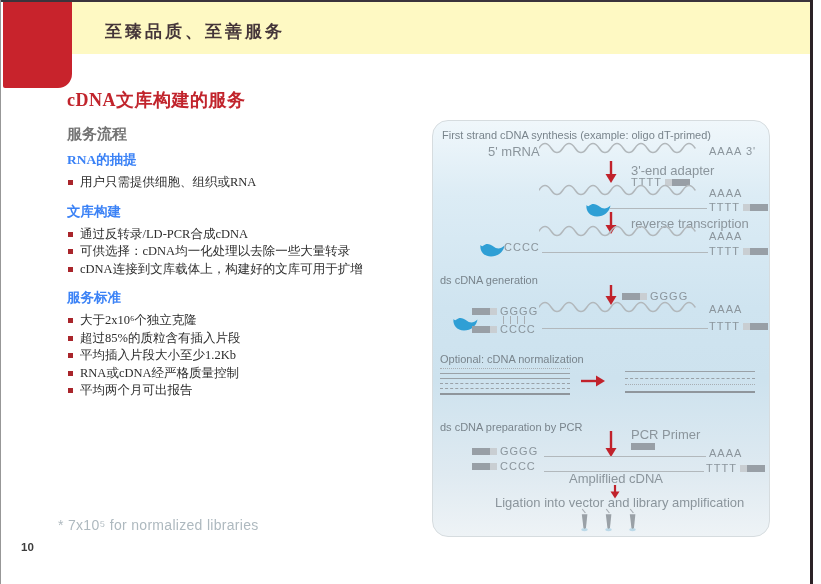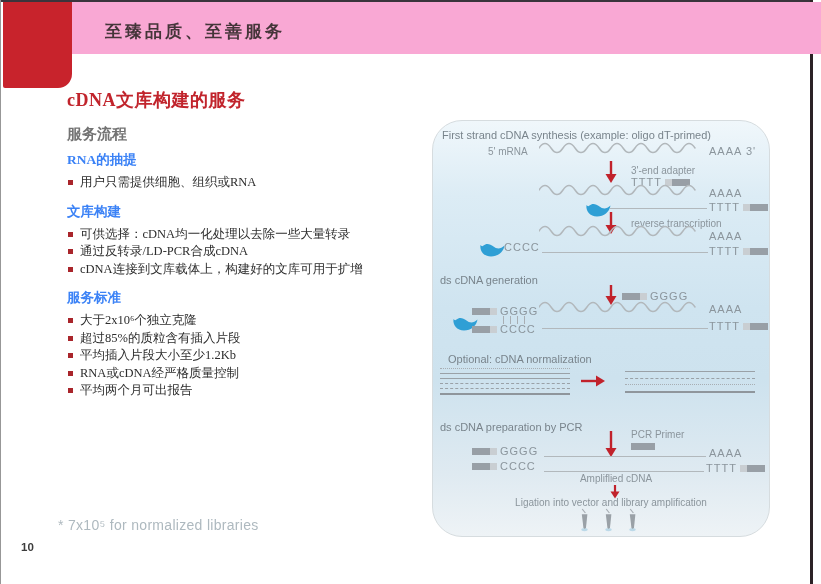--- a/index.html
+++ b/index.html
@@ -6,44 +6,44 @@
   .stage { position:relative; width:821px; height:584px; background:#ffffff; overflow:hidden;
            font-family:"Liberation Sans","DejaVu Sans",sans-serif; }
 
   
   .border-top   { position:absolute; top:0; left:0; width:813px; height:2px; background:#3b343c; }
   .border-right { position:absolute; top:0; left:810px; width:3px; height:584px; background:#2c2226; }
   .border-left  { position:absolute; top:0; left:0; width:1px; height:584px; background:#979797; }
 
   .logo-block { position:absolute; left:3px; top:2px; width:69px; height:86px;
                 background:#c8232c; border-radius:0 0 14px 2px; }
-  .header-band { position:absolute; left:72px; top:2px; width:738px; height:52px; background:#f9a8d4;padding-left:12px; }
+  .header-band { position:absolute; left:72px; top:2px; width:738px; height:52px; background:#fef9c3; }
   .slogan { position:absolute; left:33px; top:18px; font-family:"Liberation Serif","DejaVu Serif",serif;
             font-size:17px; font-weight:700; letter-spacing:3px; color:#443539; }
 
   
   .content { position:absolute; left:67px; top:88px; width:365px;
              font-family:"Liberation Serif","DejaVu Serif",serif; }
   .doc-title { font-size:18px; font-weight:700; color:#c1242c; margin:0 0 13px 0; letter-spacing:0.5px; }
   .h-process { font-size:15px; font-weight:700; color:#737373; margin:0 0 7px 0; }
   .group-heading { font-size:13.5px; font-weight:700; color:#3b82f6; margin:11px 0 5px 0; }
   .bullet { display:flex; font-size:12.5px; color:#2d2d2d; line-height:17.5px; }
   .bullet .sq { width:5px; height:5px; background:#a9252b; margin:6px 7px 0 1px; flex:none; }
 
   .footnote { position:absolute; left:58px; top:517px; font-size:14px; color:#aeb9bf; letter-spacing:0.3px; }
   .page-number { position:absolute; left:21px; top:541px; font-size:11.5px; font-weight:700; color:#3c3c3c; }
 
   
   .panel { position:absolute; left:432px; top:120px; width:336px; height:415px;
-           border:1px solid #d6dcdf; border-radius:30px;
+           border:1px solid #d6dcdf; border-radius:16px;
            background:linear-gradient(180deg,#f0f7fb 0%,#dcecf5 18%,#cfe4f0 45%,#cde2ee 62%,#dfeaf1 85%,#eef3f6 100%); }
   .panel * { box-sizing:border-box; }
   .abs { position:absolute; }
   .d-title { font-size:11px; color:#79848c; line-height:12px; white-space:nowrap; }
-  .d-label { font-size:10px; color:#8b959c; line-height:12px; white-space:nowrap; }
+  .d-label { font-size:13px; color:#8b959c; line-height:12px; white-space:nowrap; }
   .d-seq   { font-size:11px; color:#8b959c; letter-spacing:1px; line-height:11px; white-space:nowrap; }
   .hline { border-top:1.5px solid #b2b8bc; height:0; }
   .seq-row { display:flex; align-items:center; gap:3px; }
   .blk { display:inline-block; width:25px; height:7px; }
   .blk-r { background:linear-gradient(to right,#c9ced2 0 28%,#989fa6 28%); }
   .blk-l { background:linear-gradient(to right,#989fa6 0 72%,#c9ced2 72%); }
   .blk-s { background:#989fa6; width:24px; }
   .bonds { width:27px; height:8px;
            background-image:repeating-linear-gradient(to right,#a8aeb3 0 1px,transparent 1px 7px); }
   .center { text-align:center; }
@@ -77,25 +77,25 @@
 
     <div class="group-heading" style="margin-top:0;">RNA的抽提</div>
     <div class="bullet">
         <span class="sq"></span>
         <span>用户只需提供细胞、组织或RNA</span>
       </div>
 
     <div class="group-heading">文库构建</div>
     <div class="bullet">
         <span class="sq"></span>
+        <span>通过反转录/LD-PCR合成cDNA</span>
+      </div>
+    <div class="bullet">
+        <span class="sq"></span>
         <span>可供选择：cDNA均一化处理以去除一些大量转录</span>
-      </div>
-    <div class="bullet">
-        <span class="sq"></span>
-        <span>通过反转录/LD-PCR合成cDNA</span>
       </div>
     <div class="bullet">
         <span class="sq"></span>
         <span>cDNA连接到文库载体上，构建好的文库可用于扩增</span>
       </div>
 
     <div class="group-heading">服务标准</div>
     <div class="bullet">
         <span class="sq"></span>
         <span>大于2x10⁶个独立克隆</span>
@@ -200,21 +200,21 @@
     <svg class="abs" style="left:106px; top:178px;" width="168" height="16" viewBox="0 0 168 16">
       <path d="M0,8 q6,-9 12,0 t12,0 t12,0 t12,0 t12,0 t12,0 t12,0 t12,0 t12,0 t12,0 t12,0 t12,0 t12,0" fill="none" stroke="#b2b8bc" stroke-width="1.5" stroke-linecap="round"></path>
     </svg>
     <div class="abs d-seq" style="left:276px; top:183px;">AAAA</div>
     <div class="abs hline" style="left:109px; top:207px; width:166px;"></div>
     <div class="abs seq-row" style="left:276px; top:200px;">
       <span class="d-seq">TTTT</span>
         <span class="blk blk-r"></span>
     </div>
 
-    <div class="abs d-title" style="left:15px; top:232px;">Optional: cDNA normalization</div>
+    <div class="abs d-title" style="left:7px; top:232px;">Optional: cDNA normalization</div>
     <div class="abs" style="left:7px; top:247px;">
       <div class="nline n-dot"></div>
       <div class="nline n-sol"></div>
       <div class="nline n-sol"></div>
       <div class="nline n-dash"></div>
       <div class="nline n-dash"></div>
       <div class="nline n-sol2"></div>
     </div>
     <svg class="abs" style="left:148px; top:253px;" width="24" height="14" viewBox="0 0 24 14">
       <line x1="0" y1="7" x2="16" y2="7" stroke="#c1222b" stroke-width="2.4"></line>

